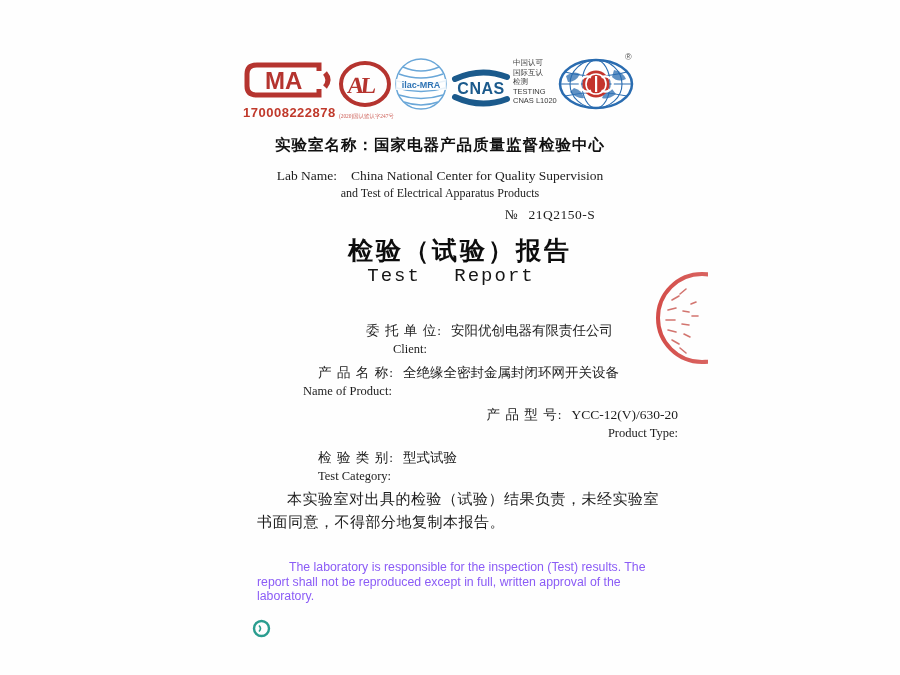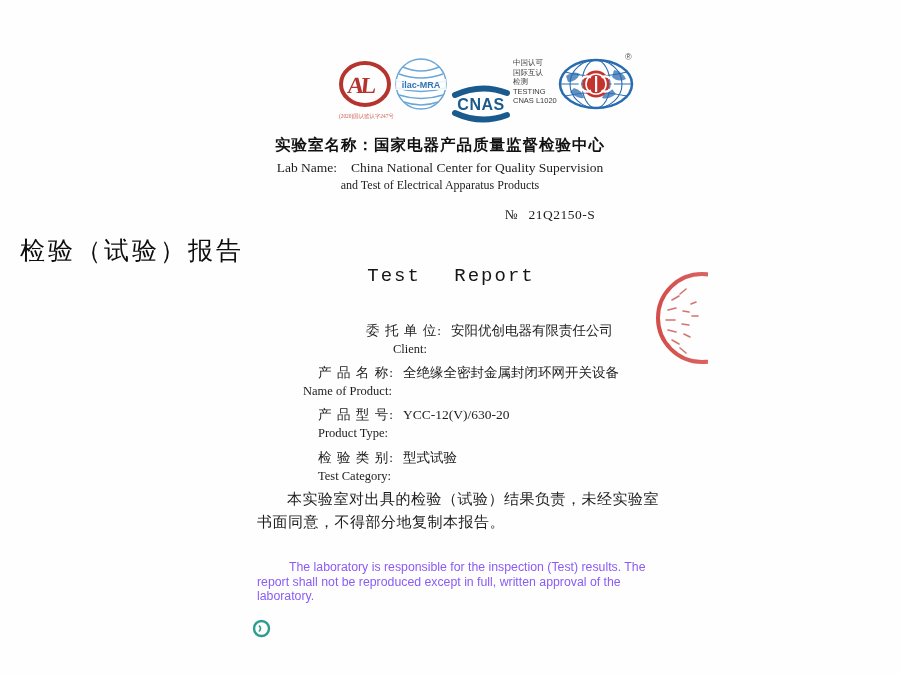--- a/index.html
+++ b/index.html
@@ -9,72 +9,80 @@
     font-family:"Liberation Serif","DejaVu Serif",serif; color:#1c1c1c; overflow:hidden;
   }
   
   .logo { position:absolute; }
   .cma-wrap   { left:243px; top:60px; width:92px; text-align:center; }
   .cma-number { font-family:"Liberation Sans",sans-serif; font-weight:bold; font-size:13px;
                 color:#c0392b; letter-spacing:.5px; margin-top:1px; }
   .al-wrap    { left:336px; top:61px; width:58px; text-align:center; }
   .al-caption { font-size:6px; color:#cc5a52; white-space:nowrap; transform:scale(.9); }
   .ilac-wrap  { left:394px; top:57px; }
-  .cnas-wrap  { left:450px; top:82px; }
+  .cnas-wrap  { left:450px; top:66px; }
   .cert-wrap  { left:513px; top:58px; font-family:"Liberation Sans",sans-serif;
                 font-size:7.5px; line-height:9.5px; color:#3a3a3a; }
   .globe-wrap { left:556px; top:56px; }
   .reg-mark   { position:absolute; left:625px; top:52px; font-size:9px; color:#555;
                 font-family:"Liberation Sans",sans-serif; }
   
   .lab-block { position:absolute; left:160px; top:135px; width:560px; text-align:center; }
   .lab-cn { font-family:"Liberation Sans","DejaVu Sans",sans-serif; font-weight:bold;
             font-size:15.5px; letter-spacing:1px; color:#111; }
-  .lab-en { font-size:13.5px; margin-top:4px; }
+  .lab-en { font-size:13.5px; margin-top:12px; }
   .lab-en .lab-en-label { margin-right:14px; }
   .lab-en2 { font-size:12px; margin-top:2px; }
   
   .report-no { position:absolute; left:505px; top:207px; font-size:13.5px; letter-spacing:.5px; }
   .report-no .no-sign { margin-right:10px; }
-  .title-cn { position:absolute; left:20px; top:234px; width:880px; text-align:left;
-              font-family:"Liberation Sans","DejaVu Sans",sans-serif; font-weight:normal;
+  .title-cn { position:absolute; left:20px; top:234px; width:880px; text-align:center;
+              font-family:"Liberation Sans","DejaVu Sans",sans-serif; font-weight:bold;
               font-size:25px; letter-spacing:3px; color:#0d0d0d; }
   .title-en { position:absolute; left:0px; top:265px; width:902px; text-align:center;
               font-family:"Liberation Mono","DejaVu Sans Mono",monospace; font-size:19px;
               letter-spacing:2px; word-spacing:20px; color:#161616; }
   
   .fields { position:absolute; left:318px; top:322px; width:360px; }
   .field-row { margin-bottom:14px; }
   .field-main { font-size:13.5px; white-space:nowrap; }
   .field-label { letter-spacing:1px; }
   .field-value { margin-left:9px; }
   .field-sub { font-size:12.5px; margin-top:2px; }
   .field-row:nth-child(1) .field-sub { margin-left:27px; }
   .field-row:nth-child(2) .field-sub { margin-left:-15px; }
   .field-row:nth-child(3) .field-sub { margin-left:0px;  }
   .field-row:nth-child(4) .field-sub { margin-left:0px;  }
   .field-row:nth-child(1){ margin-bottom:7px;margin-left:48px; }
   .field-row:nth-child(2){ margin-bottom:7px; }
-  .field-row:nth-child(3){ margin-bottom:8px; }
+  .field-row:nth-child(3){ margin-bottom:8px;text-align:right; }
   
   .disc-cn { position:absolute; left:257px; top:488px; width:412px; font-size:15px;
              line-height:1.55; text-indent:2em; letter-spacing:.5px; }
   .disc-en { position:absolute; left:257px; top:560px; width:396px;
              font-family:Liberation Sans, sans-serif; font-size:12.3px;
              line-height:1.18; text-indent:2.6em; color:#8b5cf6; }
   
   .seal { position:absolute; left:628px; top:266px; pointer-events:none; }
   .teal-badge { position:absolute; left:252px; top:619px; }
   svg text { user-select:none; }
 </style>
 </head>
 <body>
 
 <div class="page">
 
+  <div class="logo cma-wrap">
+    <svg width="92" height="40" viewBox="0 0 92 40">
+      <path d="M 76 11 L 76 5 L 14 5 Q 4 5 4 14 L 4 26 Q 4 35 14 35 L 76 35 L 76 29" fill="none" stroke="#b5342f" stroke-width="5"></path>
+      <text x="22" y="29" font-family="Liberation Sans, sans-serif" font-weight="bold" font-size="24" fill="#b5342f">MA</text>
+      <path d="M 82 13 Q 88 20 82 27" fill="none" stroke="#b5342f" stroke-width="5"></path>
+    </svg>
+    <div class="cma-number">170008222878</div>
+  </div>
 
   <div class="logo al-wrap">
     <svg width="56" height="47" viewBox="0 0 56 47">
       <ellipse cx="28" cy="23" rx="24" ry="21" fill="none" stroke="#b5342f" stroke-width="4"></ellipse>
       <text x="13" y="32" font-family="Liberation Serif, serif" font-weight="bold" font-size="23" fill="#b5342f" letter-spacing="-3" transform="skewX(-6)">AL</text>
     </svg>
     <div class="al-caption">(2020)国认监认字247号</div>
   </div>
 
   <div class="logo ilac-wrap">

